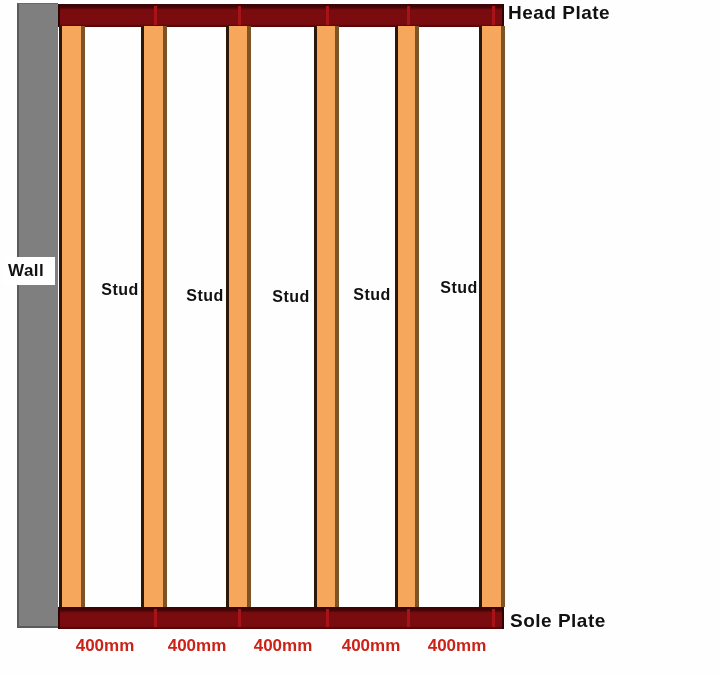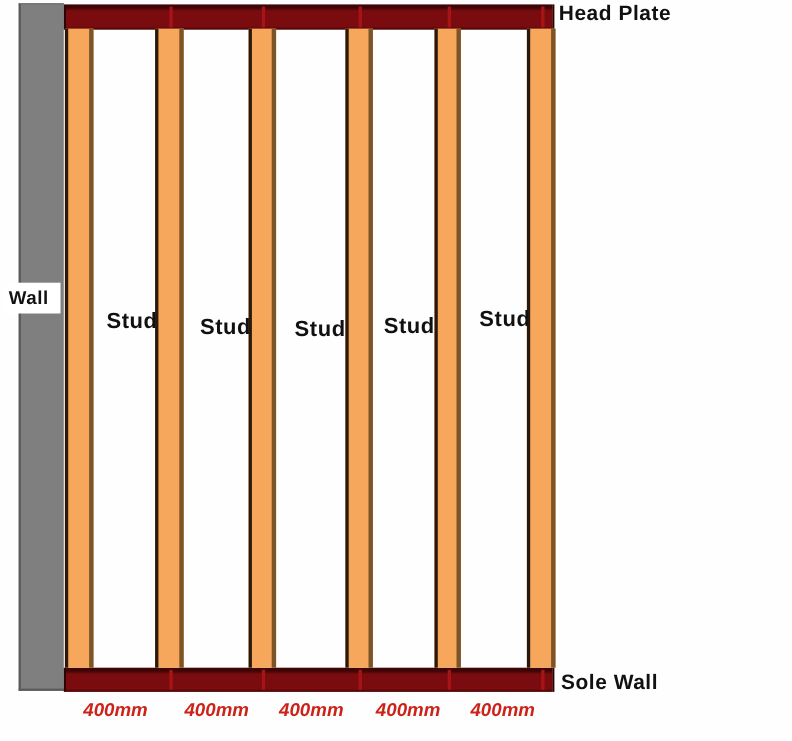--- a/index.html
+++ b/index.html
@@ -69,32 +69,32 @@
   
   .plate-label{
     position:absolute;
     font-size:19px;font-weight:bold;color:var(--label-black,#111);
     letter-spacing:0.5px;white-space:nowrap;
   }
   .head-plate-label{left:508px;top:2px;}
   .sole-plate-label{left:510px;top:610px;}
   .stud-label{
     position:absolute;transform:translateX(-50%);
-    font-size:20px;font-weight:bold;color:var(--label-black,#111);
+    font-size:16px;font-weight:bold;color:var(--label-black,#111);
     letter-spacing:0.5px;white-space:nowrap;
   }
   .stud-label-1{left:120px;top:281px;}
   .stud-label-2{left:205px;top:287px;}
   .stud-label-3{left:291px;top:288px;}
   .stud-label-4{left:372px;top:286px;}
   .stud-label-5{left:459px;top:279px;}
   .dim-label{
     position:absolute;top:636px;transform:translateX(-50%);
     font-size:17px;font-weight:bold;color:var(--dimension-red,#cc2218);
-    letter-spacing:0px;white-space:nowrap;font-style:italic;
+    letter-spacing:0px;white-space:nowrap;
   }
   .dim-label-1{left:105px;}
   .dim-label-2{left:197px;}
   .dim-label-3{left:283px;}
   .dim-label-4{left:371px;}
   .dim-label-5{left:457px;}
 </style>
 </head>
 <body>
 
@@ -126,21 +126,21 @@
   <div class="stud-bar stud-5"></div>
   <div class="stud-bar stud-6"></div>
 
   <div class="stud-label stud-label-1">Stud</div>
   <div class="stud-label stud-label-2">Stud</div>
   <div class="stud-label stud-label-3">Stud</div>
   <div class="stud-label stud-label-4">Stud</div>
   <div class="stud-label stud-label-5">Stud</div>
 
   <div class="plate-label head-plate-label">Head Plate</div>
-  <div class="plate-label sole-plate-label">Sole Wall</div>
+  <div class="plate-label sole-plate-label">Sole Plate</div>
 
   <div class="dim-label dim-label-1">400mm</div>
   <div class="dim-label dim-label-2">400mm</div>
   <div class="dim-label dim-label-3">400mm</div>
   <div class="dim-label dim-label-4">400mm</div>
   <div class="dim-label dim-label-5">400mm</div>
 
 </div>
 
 </body></html>

